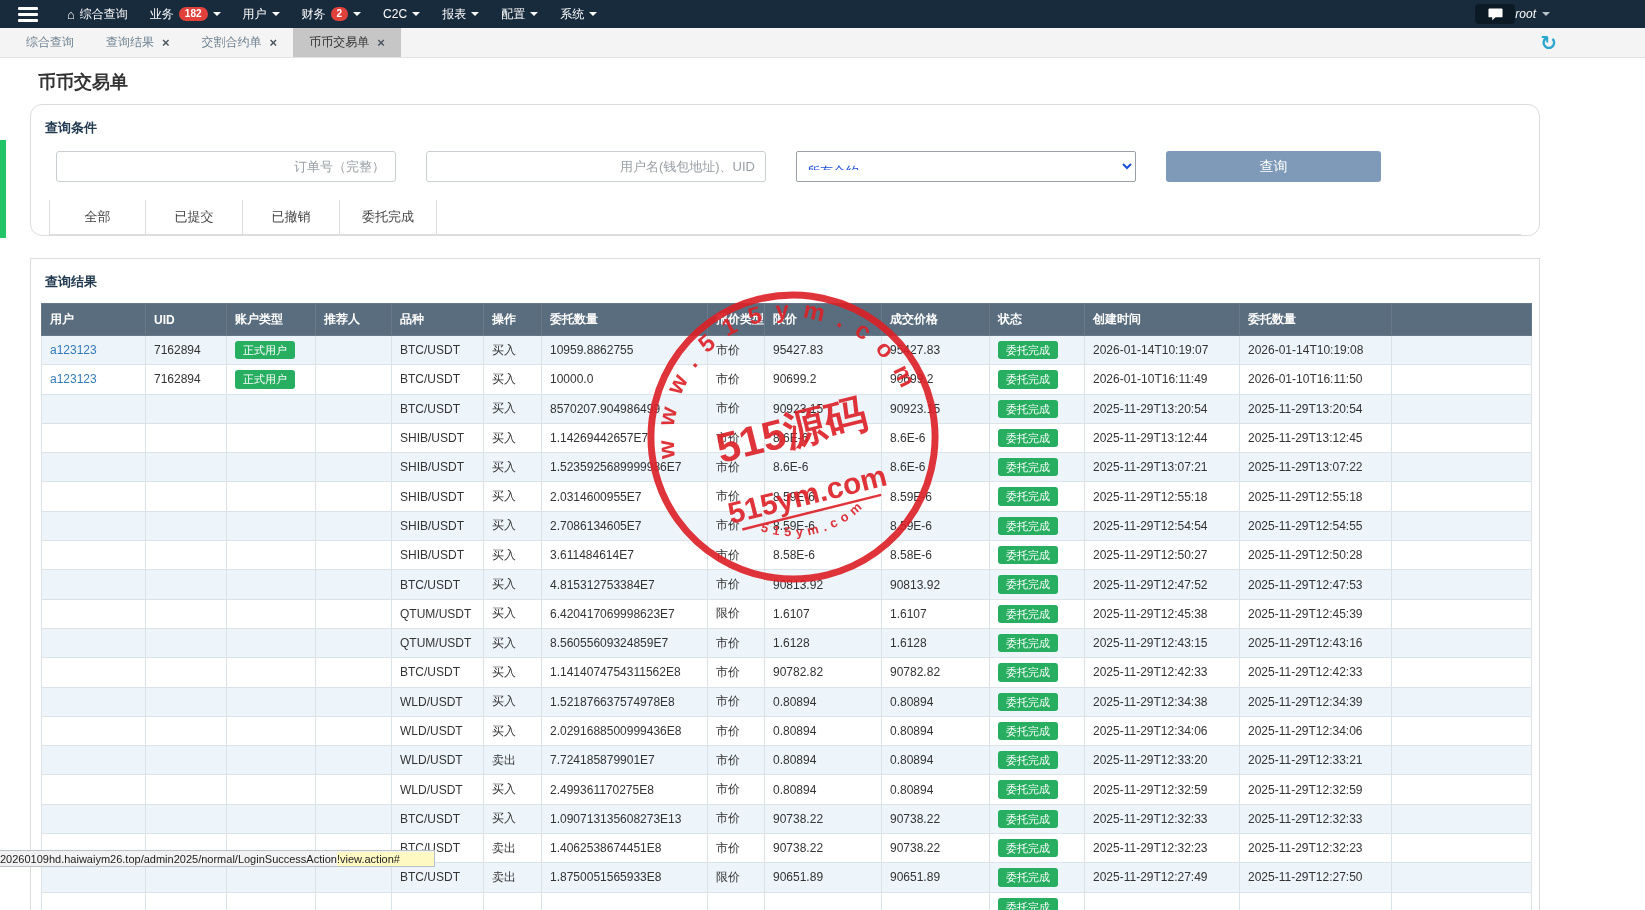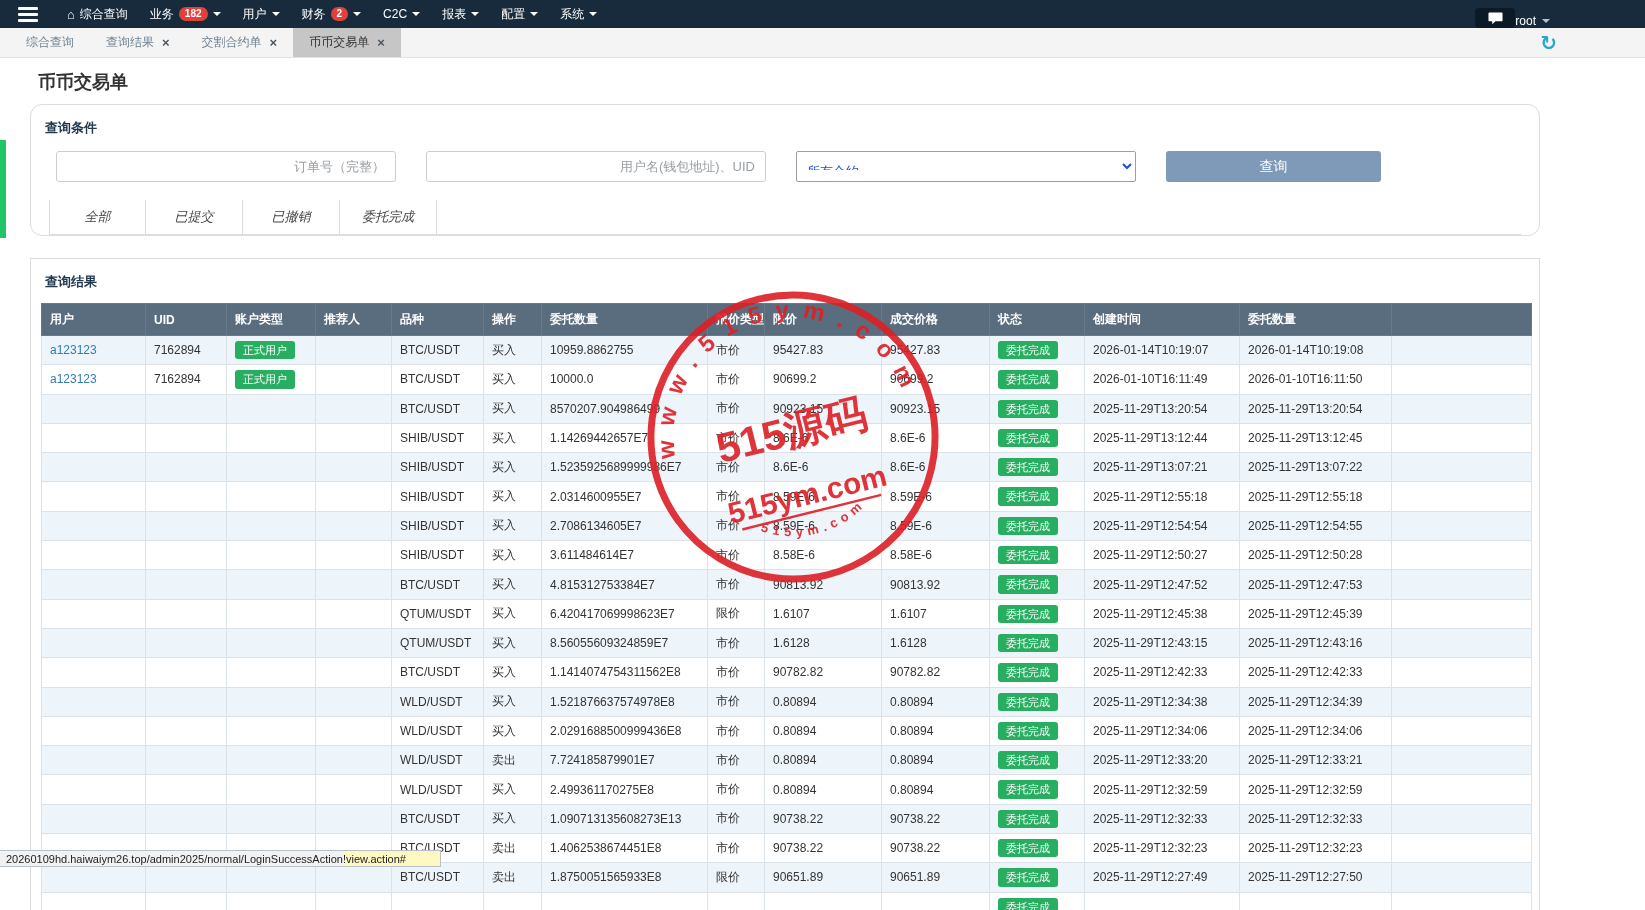--- a/index.html
+++ b/index.html
@@ -7,58 +7,58 @@
     font-family:"Liberation Sans","DejaVu Sans",sans-serif;position:relative;}
   
   .navbar{height:28px;background:#182b3d;display:flex;align-items:stretch;color:#fff;position:relative;z-index:20;}
   .hamburger{display:flex;flex-direction:column;justify-content:center;gap:3px;padding:0 18px;cursor:pointer;}
   .hamburger i{display:block;width:20px;height:3px;background:#fff;border-radius:1px;}
   .nav-menu{display:flex;align-items:stretch;}
   .nav-item{display:flex;align-items:center;gap:5px;padding:0 11px;font-size:12px;cursor:pointer;white-space:nowrap;}
   .nav-ico{font-size:13px;line-height:1;}
   .nav-badge{background:#e0413b;color:#fff;font-size:10px;font-weight:bold;border-radius:9px;padding:1px 6px;line-height:1.2;}
   .caret-down{width:0;height:0;border-left:4px solid transparent;border-right:4px solid transparent;border-top:4px solid #fff;display:inline-block;}
-  .nav-right{margin-left:auto;display:flex;align-items:flex-end;padding-right:95px;}
+  .nav-right{margin-left:auto;display:flex;align-items:center;padding-right:95px;font-style:italic;}
   .chat-btn{background:#0c1a26;border-radius:4px;width:40px;height:20px;display:flex;align-items:center;justify-content:center;cursor:pointer;}
   .user-menu{display:flex;align-items:center;gap:6px;font-size:12px;cursor:pointer;}
   .user-menu .caret-down{border-top-color:#b7c2cb;}
   
   .tab-bar{height:30px;background:#f4f4f4;border-bottom:1px solid #e2e2e2;display:flex;align-items:stretch;padding-left:10px;}
   .tabs{display:flex;align-items:stretch;}
   .tab{display:flex;align-items:center;gap:8px;padding:0 16px;font-size:12px;color:#6e8090;cursor:pointer;}
   .tab.active{background:#c6c6c6;color:#333;}
   .tab-close{font-weight:bold;color:#4a5560;font-size:13px;line-height:1;}
   .refresh{margin-left:auto;display:flex;align-items:center;margin-right:88px;color:#2ba6cc;font-size:20px;font-weight:bold;cursor:pointer;}
   
   .page-title{font-size:18px;font-weight:bold;color:#333;margin:12px 0 10px 38px;}
   .panel{margin-left:30px;width:1510px;border:1px solid #dcdcdc;background:#fff;}
   .query-panel{padding-top:12px;border-radius:12px;}
   .panel-title{font-size:13px;font-weight:bold;color:#223a50;margin:2px 0 14px 14px;}
   .query-row{display:flex;align-items:center;padding-left:25px;}
   .q-input{width:340px;height:31px;border:1px solid #c9ced3;border-radius:3px;padding:0 10px;font-size:13px;color:#333;margin-right:30px;outline:none;text-align:right;}
   .q-input::placeholder{color:#9aa0a6;}
   .q-select{width:340px;height:31px;border:1px solid #9aa0a6;border-radius:2px;font-size:13px;color:#1d4ed8;padding:11px 6px;background:#fff;margin-right:30px;}
   .search-btn{width:215px;height:31px;background:#7e9ab8;border:none;border-radius:3px;color:#fff;font-size:14px;cursor:pointer;}
-  .filter-row{display:flex;margin:18px 18px 0 18px;border-bottom:1px solid #ddd;font-style:italic;}
+  .filter-row{display:flex;margin:18px 18px 0 18px;border-bottom:1px solid #ddd;}
   .filter-tab{min-width:97px;text-align:center;padding:8px 0;font-size:13px;color:#444;border-right:1px solid #ddd;cursor:pointer;background:#fff;}
   .filter-tab:first-child{border-left:1px solid #ddd;}
   
   .results-panel{margin-top:22px;padding:12px 10px 0 10px;min-height:660px;}
   .results-title{margin:2px 0 12px 4px;}
   table.grid{width:100%;border-collapse:collapse;table-layout:fixed;font-size:12px;}
   .grid th{background:#5a6d7e;color:#fff;text-align:left;font-weight:bold;padding:7px 8px;border:1px solid #68798a;white-space:nowrap;overflow:hidden;}
   .grid td{padding:5px 8px;border:1px solid #dbe2e8;color:#333;white-space:nowrap;overflow:hidden;height:28px;}
   .grid tbody tr:nth-child(odd) td{background:#edf4fa;}
   .grid tbody tr:nth-child(even) td{background:#fff;}
   .lnk{color:#337ab7;text-decoration:none;}
   .badge-green{background:#27ae60;color:#fff;border-radius:3px;padding:2px 8px;font-size:11px;display:inline-block;line-height:1.3;}
   
   .left-accent{position:absolute;left:0;top:140px;width:6px;height:98px;background:#21c469;z-index:10;}
   .stamp-wrap{position:absolute;left:644px;top:288px;width:298px;height:298px;transform:rotate(-14deg);opacity:.9;z-index:40;pointer-events:none;}
-  .status-bubble{position:absolute;left:0;top:850px;height:17px;display:flex;align-items:center;background:#f2f2f2;border:1px solid #b9c0c7;border-left:none;font-size:11px;color:#222;padding-left:6px;z-index:50;white-space:nowrap;}
+  .status-bubble{position:absolute;left:0;top:850px;height:17px;display:flex;align-items:center;background:#f2f2f2;border:1px solid #b9c0c7;border-left:none;font-size:11px;color:#222;z-index:50;white-space:nowrap;}
   .status-hl{background:#fef9c3;padding:1px 34px 1px 0;}
 </style>
 </head>
 <body>
 
 <div class="navbar">
   <div class="hamburger">
       <i></i>
       <i></i>
       <i></i>

